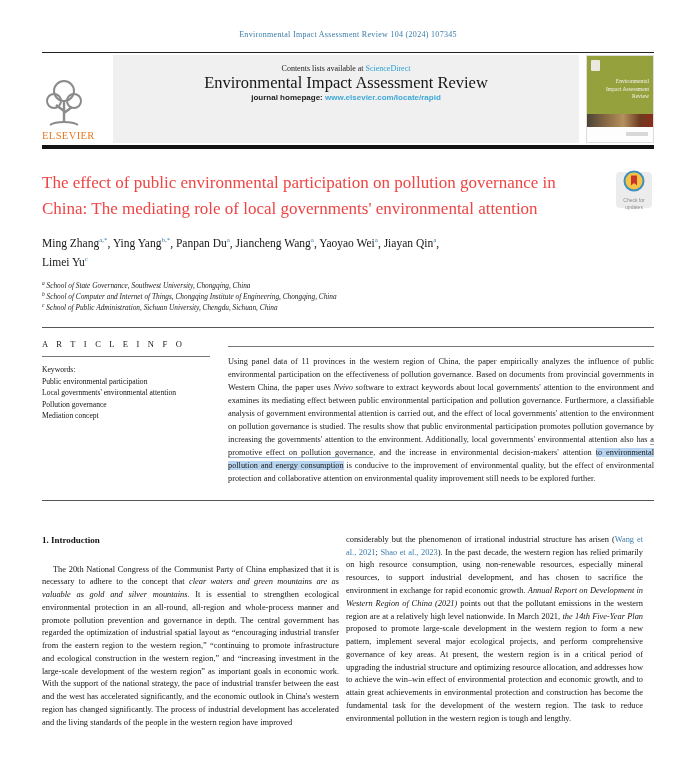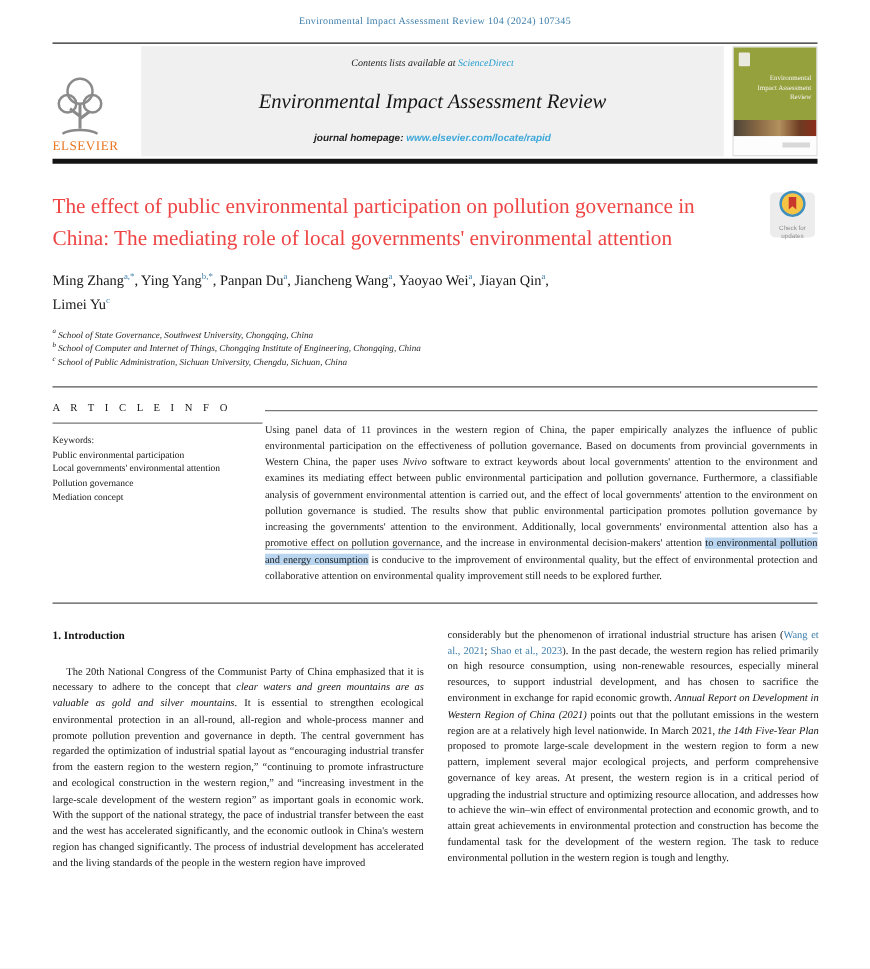--- a/index.html
+++ b/index.html
@@ -2,28 +2,28 @@
 <html><head>
 <meta charset="utf-8">
 <style>
   html,body{margin:0;padding:0;background:#e9e9e9;}
   .page{
     width:696px;height:775px;background:#ffffff;margin:0 auto;
     font-family:"Liberation Serif",serif;color:#111;overflow:hidden;position:relative;
     box-sizing:border-box;
   }
   
-  .citation{padding-top:12px;text-align:center;font-size:8px;letter-spacing:.3px;color:#3a7ca8;cursor:pointer;}
+  .citation{padding-top:30px;text-align:center;font-size:8px;letter-spacing:.3px;color:#3a7ca8;cursor:pointer;}
   
   .mast-wrap{margin:13px 42px 0;border-top:1.4px solid #222;}
   .masthead{display:flex;height:88px;align-items:stretch;padding-top:2px;}
   .logo{width:64px;display:flex;flex-direction:column;align-items:flex-start;justify-content:flex-end;padding:3px 0 2px;cursor:pointer;}
   .logo svg{display:block;}
   .logo-text{font-size:10.5px;letter-spacing:.4px;color:#e87722;margin-top:1px;font-family:"Liberation Serif",serif;}
-  .mast-center{flex:1;background:#f0f0f1;margin:0 7px;display:flex;flex-direction:column;align-items:center;justify-content:space-between;padding:9px 4px 10px;font-style:italic;}
+  .mast-center{flex:1;background:#f0f0f1;margin:0 7px;display:flex;flex-direction:column;align-items:center;padding:9px 4px 10px;}
   .contents-line{font-size:8px;color:#222;}
   .contents-line .sd{color:#2a9fd0;cursor:pointer;}
   .journal-title{font-size:16.5px;color:#161616;}
   .homepage-line{font-size:8px;font-family:"Liberation Sans",sans-serif;font-weight:bold;color:#222;}
   .homepage-line .url{color:#3ea8d8;font-weight:bold;cursor:pointer;}
   .cover{width:68px;display:flex;flex-direction:column;border:1px solid #ddd;box-sizing:border-box;cursor:pointer;}
   .cover-top{flex:1;background:#94a13c;position:relative;}
   .cover-mini{position:absolute;top:4px;left:4px;width:9px;height:11px;background:#e9e9df;border-radius:1px;}
   .cover-title{position:absolute;top:22px;right:4px;width:44px;text-align:right;color:#f4f4ee;font-size:5.6px;line-height:1.35;}
   .cover-photo{height:13px;background:linear-gradient(90deg,#4c4336 0%,#8a6a45 30%,#b3905e 55%,#6e3b22 80%,#8a2d1a 100%);}
@@ -37,34 +37,34 @@
   .badge-box{width:36px;height:36px;background:#ececec;border-radius:4px;margin:0 auto;display:flex;flex-direction:column;align-items:center;justify-content:center;}
   .badge-label{font-size:5px;line-height:1.3;color:#8a8a8a;font-family:"Liberation Sans",sans-serif;width:30px;margin:1px auto 0;}
   
   .authors{margin:13px 42px 0;font-size:11.5px;line-height:1.65;color:#161616;}
   .authors .sup{font-size:7px;color:#3d7dab;vertical-align:super;line-height:0;}
   
   .affils{margin:9px 42px 0;font-size:7.3px;font-style:italic;line-height:1.5;color:#222;}
   .affils .asup{font-size:5.5px;vertical-align:super;line-height:0;font-style:italic;}
   
   .rule{margin:13px 42px 0;border:none;border-top:1px solid #555;}
-  .info-abstract{margin:11px 42px 0;display:flex;gap:2px;}
+  .info-abstract{margin:11px 42px 0;display:flex;gap:18px;}
   .info-col{width:168px;flex:none;}
   .abs-col{flex:1;}
   .sec-head{font-size:8.5px;letter-spacing:3.2px;color:#161616;}
   .head-rule{border-top:1px solid #777;margin:7px 0 8px;}
   .kw-label{font-size:7.6px;margin-bottom:2px;}
   .kw{font-size:7.6px;line-height:1.5;}
   .abs-text{font-size:8.3px;line-height:1.57;text-align:justify;margin:0;color:#1a1a1a;}
   .it{font-style:italic;}
   .hl{background:#b9d5f0;}
   .ul-annot{border-bottom:1px solid #97adc2;}
   .full-rule{margin:15px 42px 0;border:none;border-top:1px solid #555;}
   
-  .body-cols{margin:19px 42px 0;display:flex;gap:19px;}
+  .body-cols{margin:33px 42px 0;display:flex;gap:7px;}
   .col{width:297px;flex:none;font-size:8.4px;line-height:1.52;text-align:justify;color:#141414;}
   .sec-title{font-size:9px;font-weight:bold;margin:0 0 16px;text-align:left;}
   .col p{margin:0;}
   .col p.indent{text-indent:11px;}
   .cite{color:#3d7dab;cursor:pointer;}
 </style>
 </head>
 <body>
 
 <div class="page">

